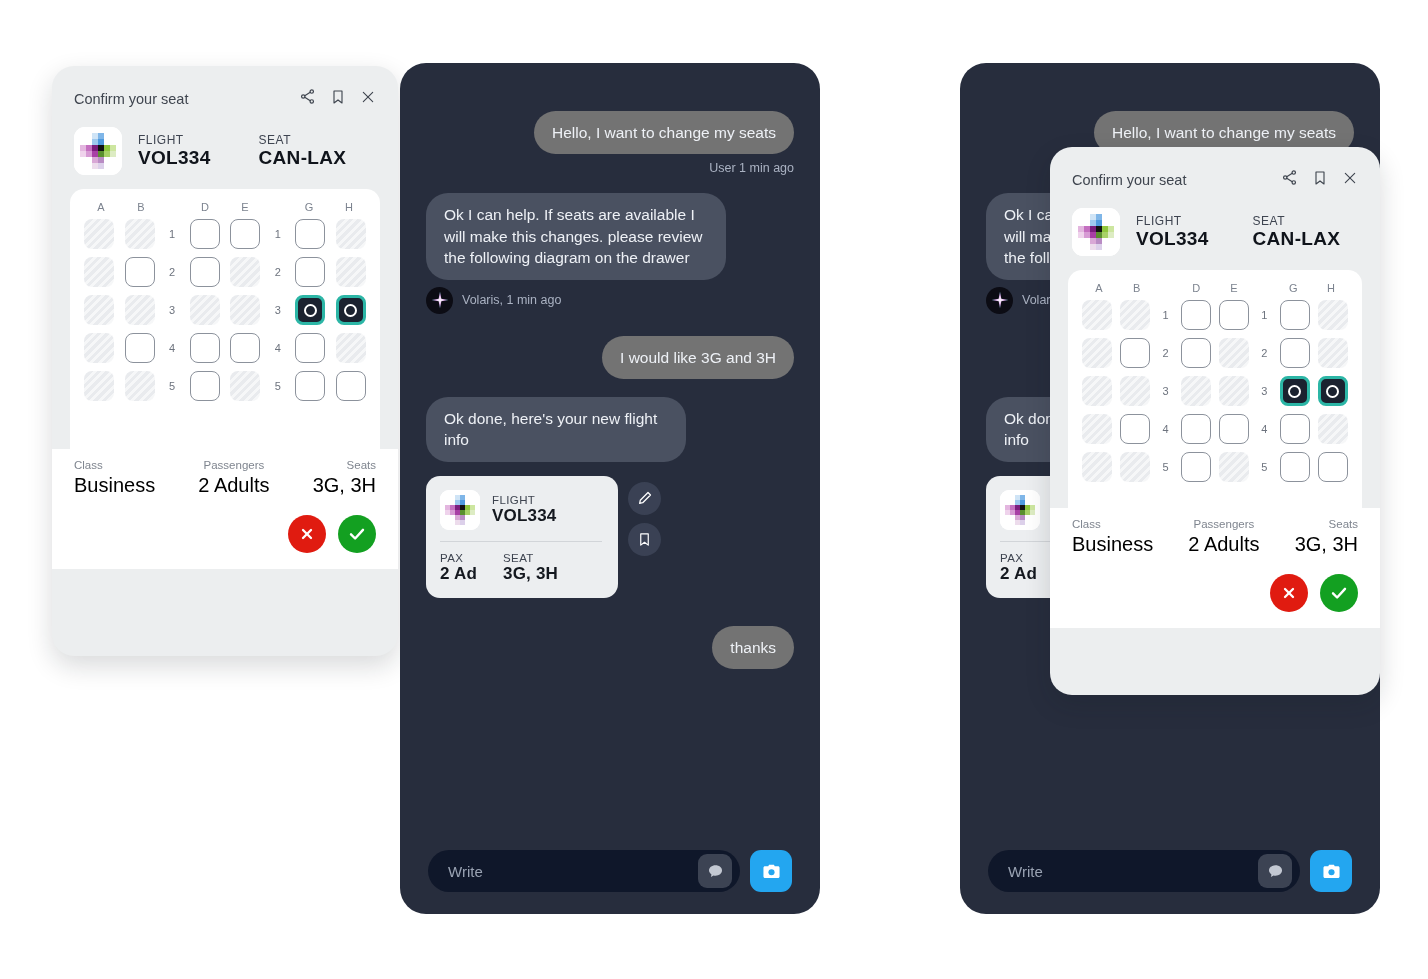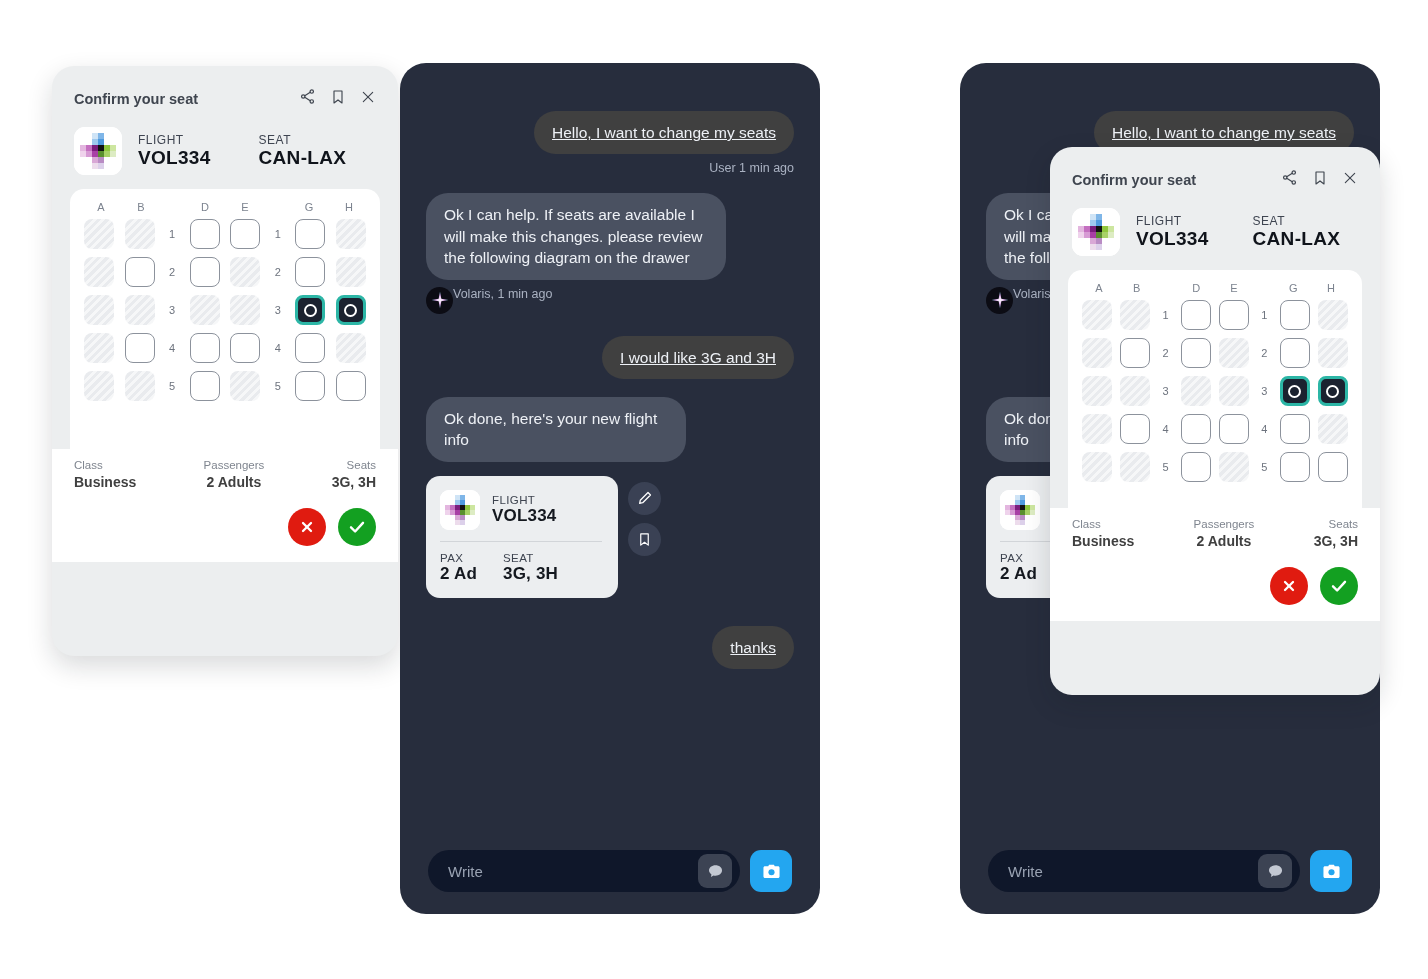--- a/index.html
+++ b/index.html
@@ -24,29 +24,29 @@
   .msg-row.right { justify-content: flex-end; }
   .msg-row.left { justify-content: flex-start; }
   .bubble {
     border-radius: 22px;
     padding: 11px 18px;
     font-size: 15.5px;
     line-height: 1.38;
     color: #eef1f6;
     max-width: 300px;
   }
-  .bubble.user { background: #404040; text-decoration: underline; }
+  .bubble.user { background: #737373; }
   .bubble.bot  { background: #4a5161; }
   .meta {
     font-size: 12.5px;
     color: #aab2c2;
     padding: 7px 26px 0 26px;
   }
   .meta.right { text-align: right; margin-left: 18px; }
-  .meta.left { display: flex; align-items: flex-start; }
+  .meta.left { display: flex; align-items: center; gap: 9px; }
 
   
   .avatar {
     width: 27px; height: 27px; border-radius: 50%;
     background: #0c0c14;
     display: flex; align-items: center; justify-content: center;
     flex: none;
   }
 
   
@@ -100,21 +100,21 @@
   .seatcard {
     background: #eceeef;
     border-radius: 22px;
     box-shadow: 0 10px 26px rgba(20,24,32,.16);
     overflow: hidden;
   }
   .sc-head {
     display: flex; align-items: center; justify-content: space-between;
     padding: 22px 22px 0 22px;
   }
-  .sc-title { font-size: 14.5px; color: #3f454f; font-weight: 700; }
+  .sc-title { font-size: 14.5px; color: #3f454f; font-weight: 400; }
   .sc-icons { display: flex; align-items: center; gap: 14px; }
   .sc-flight { display: flex; align-items: center; padding: 18px 22px 14px 22px; }
   .sc-logo {
     width: 48px; height: 48px; border-radius: 11px; background: #fff;
     overflow: hidden; flex: none; margin-right: 16px;
   }
   .sc-col-label { font-size: 12px; color: #3e4450; letter-spacing: .5px; }
   .sc-col-value { font-size: 19px; font-weight: bold; color: #10141b; letter-spacing: .3px; }
 
   .seatmap {
@@ -137,21 +137,21 @@
   }
   .seat.sel i { width: 13px; height: 13px; border: 2px solid #fff; border-radius: 50%; display: block; }
   .rownum { font-size: 11px; color: #6d737e; width: 14px; text-align: center; flex: none; }
 
   .sc-foot { background: #fff; padding: 10px 22px 16px 22px; }
   .foot-row { display: flex; justify-content: space-between; align-items: flex-start; }
   .foot-col { display: flex; flex-direction: column; }
   .foot-col.mid { align-items: center; }
   .foot-col.end { align-items: flex-end; }
   .foot-label { font-size: 11.5px; color: #7f858f; margin-bottom: 3px; }
-  .foot-value { font-size: 14px; font-weight: bold; color: #404040; }
+  .foot-value { font-size: 20px; font-weight: normal; color: #000000; }
   .foot-actions { display: flex; justify-content: flex-end; gap: 12px; margin-top: 18px; }
   .circ { width: 38px; height: 38px; border-radius: 50%; display: flex; align-items: center; justify-content: center; }
   .circ.red { background: #e01b10; }
   .circ.green { background: #13a021; }
 </style>
 </head>
 <body>
 
 <div class="stage">
 

